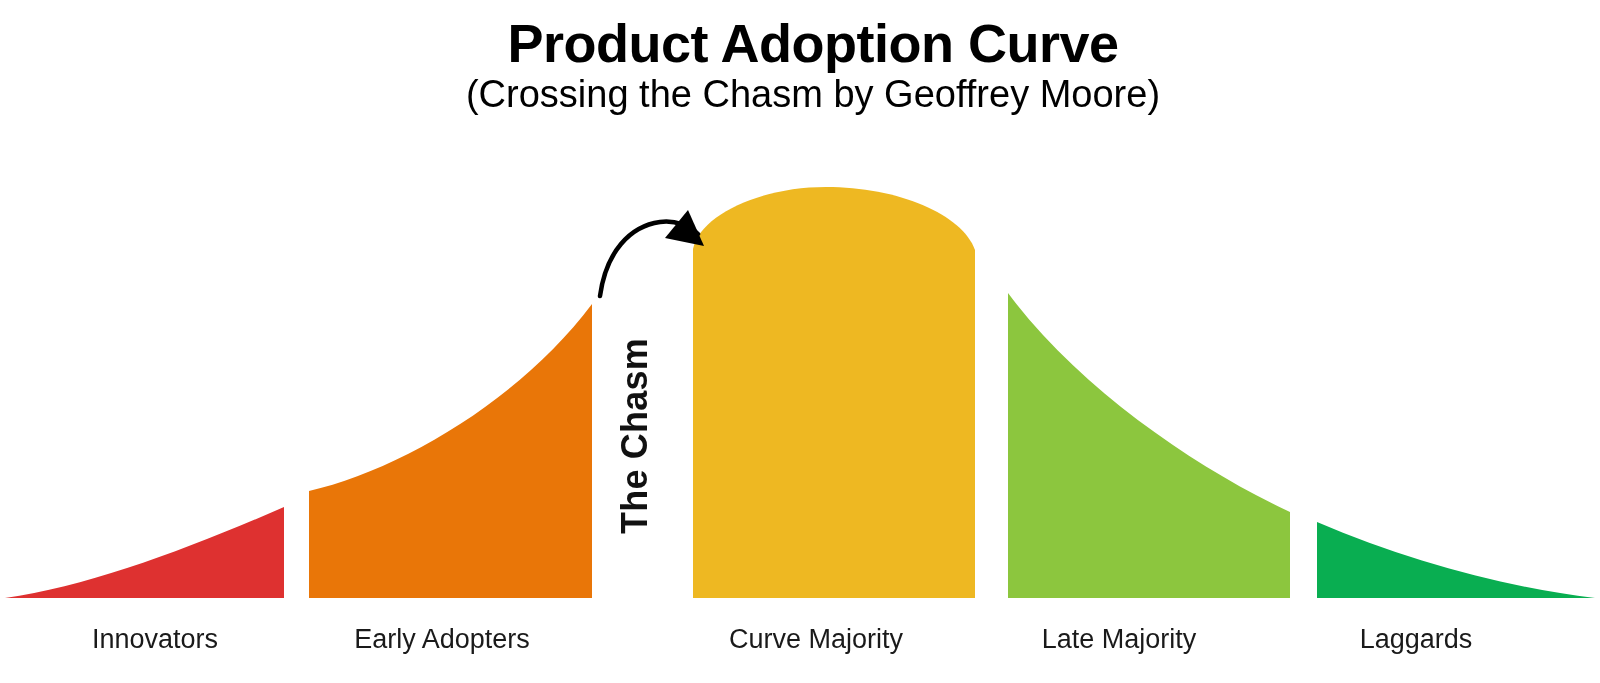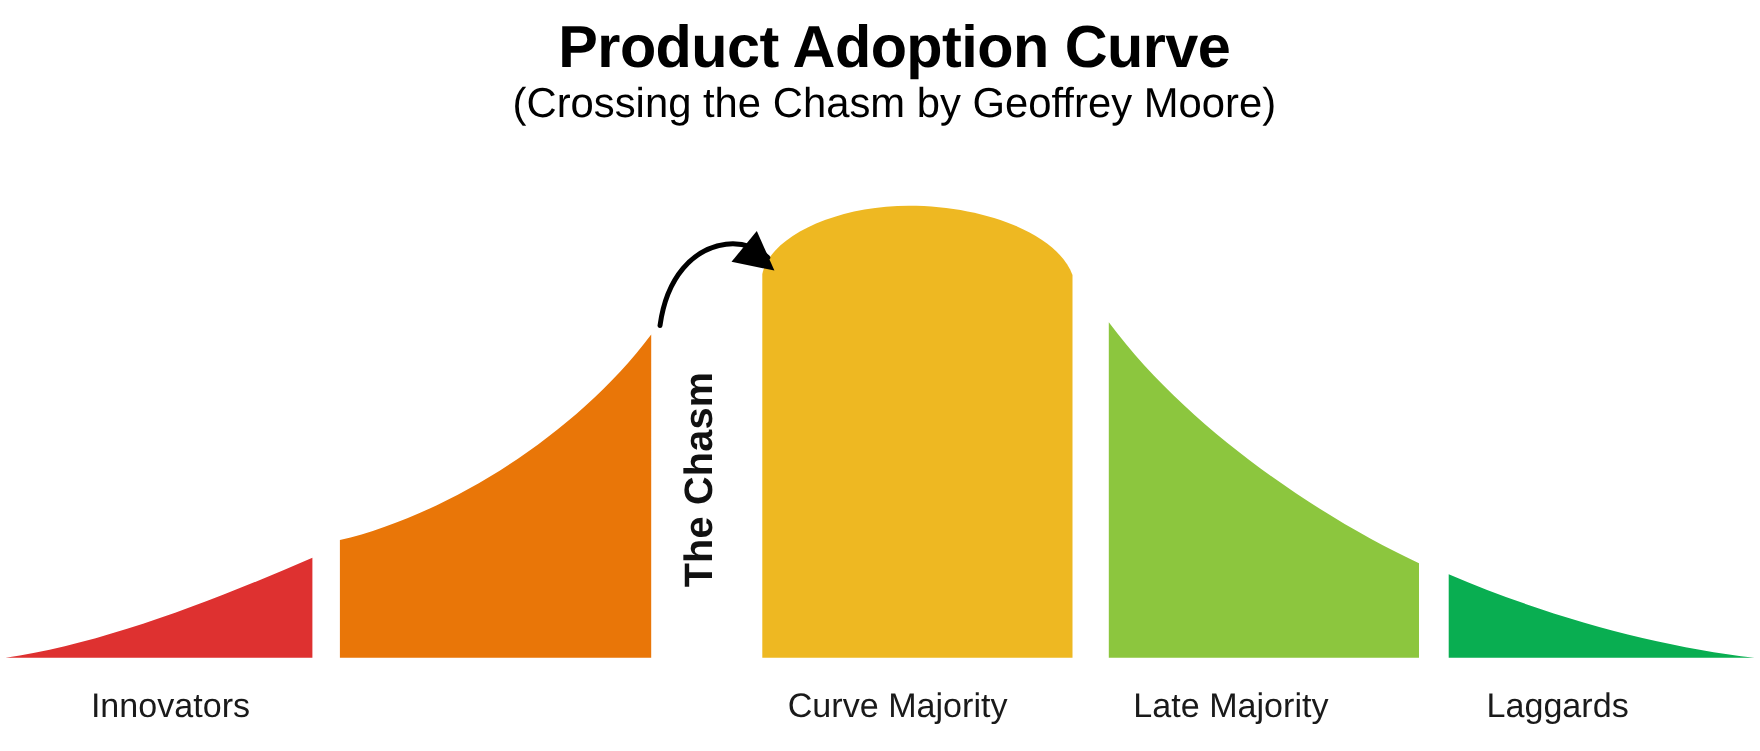--- a/index.html
+++ b/index.html
@@ -87,21 +87,21 @@
     position: absolute;
     left: 0;
     top: 622px;
     width: 1600px;
     height: 52px;
   }
   .cat-label {
     position: absolute;
     top: 0;
     transform: translateX(-50%);
-    font-size: 31px;
+    font-size: 27px;
     font-weight: normal;
     color: #1a1a1a;
     white-space: nowrap;
     line-height: 1.3;
     text-align: center;
   }
 </style>
 </head>
 <body>
 
@@ -149,18 +149,19 @@
       </g>
     </svg>
   </div>
 
   <div id="chasm-label">
     <span id="chasm-label-text">The Chasm</span>
   </div>
 
   <div id="category-labels">
     <div class="cat-label" style="left:155px">Innovators</div>
+    <div class="cat-label" style="left:442px">Early Adopters</div>
     <div class="cat-label" style="left:816px">Curve Majority</div>
     <div class="cat-label" style="left:1416px">Laggards</div>
     <div class="cat-label" style="left:1119px">Late Majority</div>
   </div>
 
 </div>
 
 </body></html>

